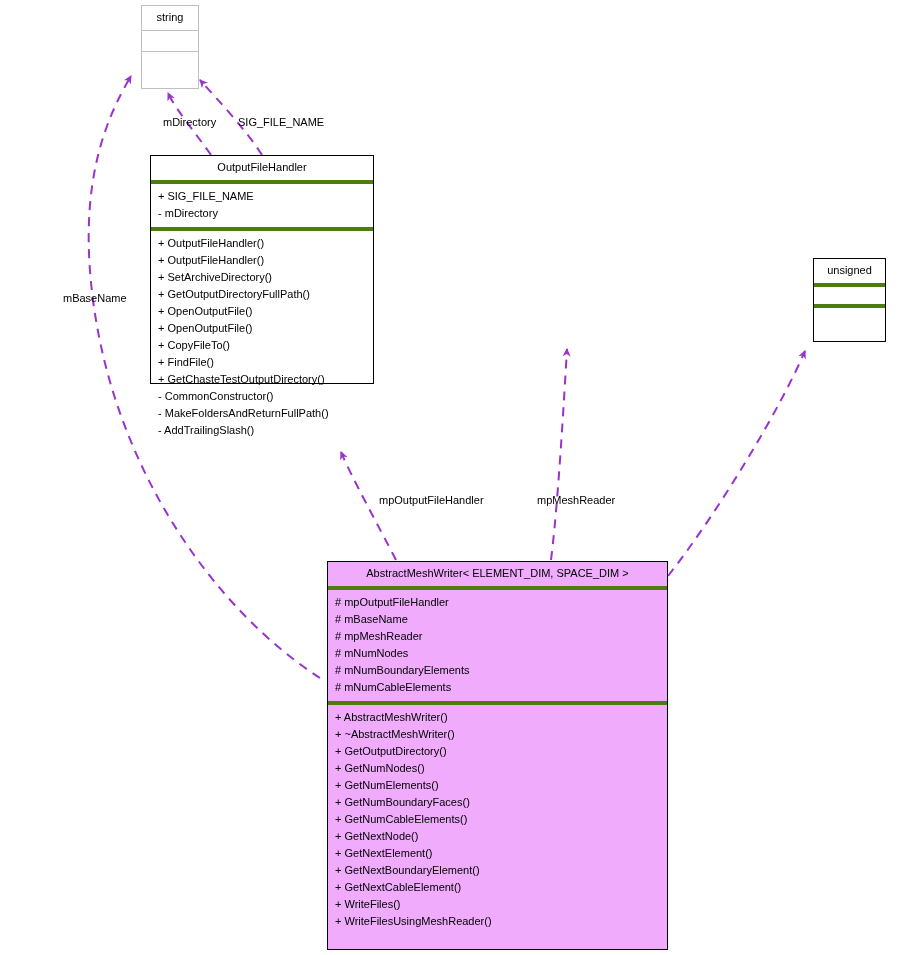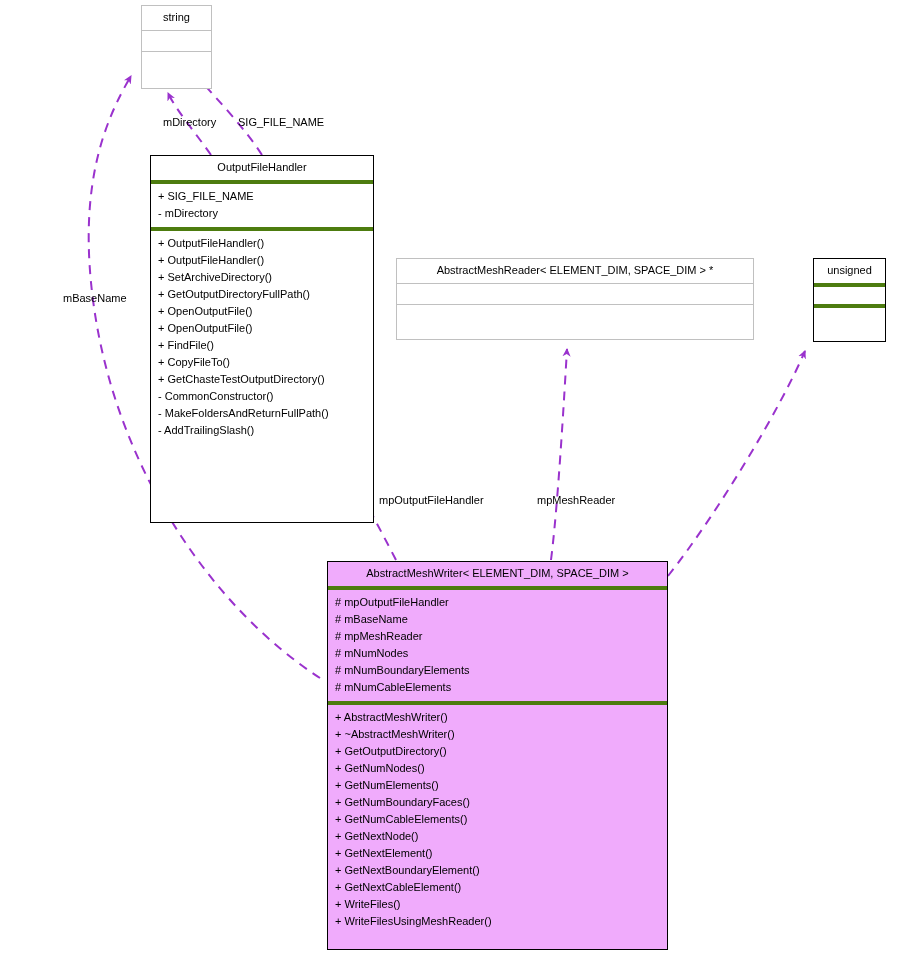--- a/index.html
+++ b/index.html
@@ -100,53 +100,48 @@
 
     <path d="M 262,155 C 247,131 218,100 200,80" fill="none" stroke="#9a32cd" stroke-width="2" stroke-dasharray="9,7" marker-end="url(#ah)"></path>
 
     <path d="M 396,560 C 378,525 352,478 341,452" fill="none" stroke="#9a32cd" stroke-width="2" stroke-dasharray="9,7" marker-end="url(#ah)"></path>
 
     <path d="M 551,560 C 558,505 564,400 567,349" fill="none" stroke="#9a32cd" stroke-width="2" stroke-dasharray="9,7" marker-end="url(#ah)"></path>
 
     <path d="M 668,576 C 720,510 782,405 805,351" fill="none" stroke="#9a32cd" stroke-width="2" stroke-dasharray="9,7" marker-end="url(#ah)"></path>
   </svg>
 
-  <div class="umlbox gray" style="left:141px; top:5px; width:71px; height:84px;">
+  <div class="umlbox gray" style="left:141px; top:5px; width:58px; height:84px;">
     <div class="sect title">string</div>
     <div class="sect divider-gray emptysect"></div>
     <div class="sect divider-gray emptysect tall"></div>
   </div>
 
-  <div class="umlbox black" style="left:150px; top:155px; width:224px; height:368px;">
+  <div class="umlbox black" style="left:150px; top:155px; width:224px; height:229px;">
     <div class="sect title">OutputFileHandler</div>
     <div class="sect divider-black memlist">
       <div class="mem">+ SIG_FILE_NAME</div>
       <div class="mem">- mDirectory</div>
     </div>
     <div class="sect divider-black memlist">
       <div class="mem">+ OutputFileHandler()</div>
       <div class="mem">+ OutputFileHandler()</div>
       <div class="mem">+ SetArchiveDirectory()</div>
       <div class="mem">+ GetOutputDirectoryFullPath()</div>
       <div class="mem">+ OpenOutputFile()</div>
       <div class="mem">+ OpenOutputFile()</div>
+      <div class="mem">+ CopyFileTo()</div>
       <div class="mem">+ FindFile()</div>
-      <div class="mem">+ CopyFileTo()</div>
       <div class="mem">+ GetChasteTestOutputDirectory()</div>
       <div class="mem">- CommonConstructor()</div>
       <div class="mem">- MakeFoldersAndReturnFullPath()</div>
       <div class="mem">- AddTrailingSlash()</div>
     </div>
   </div>
 
-  <div class="umlbox gray" style="left:396px; top:258px; width:358px; height:82px;">
-    <div class="sect title">AbstractMeshReader&lt; ELEMENT_DIM, SPACE_DIM &gt; *</div>
-    <div class="sect divider-gray emptysect"></div>
-    <div class="sect divider-gray emptysect"></div>
-  </div>
 
   <div class="umlbox black" style="left:777px; top:258px; width:73px; height:84px;margin-left:36px;">
     <div class="sect title">unsigned</div>
     <div class="sect divider-black emptysect"></div>
     <div class="sect divider-black emptysect tall"></div>
   </div>
 
   <div class="umlbox black filled" style="left:327px; top:561px; width:341px; height:389px;">
     <div class="sect title">AbstractMeshWriter&lt; ELEMENT_DIM, SPACE_DIM &gt;</div>
     <div class="sect divider-black memlist">

